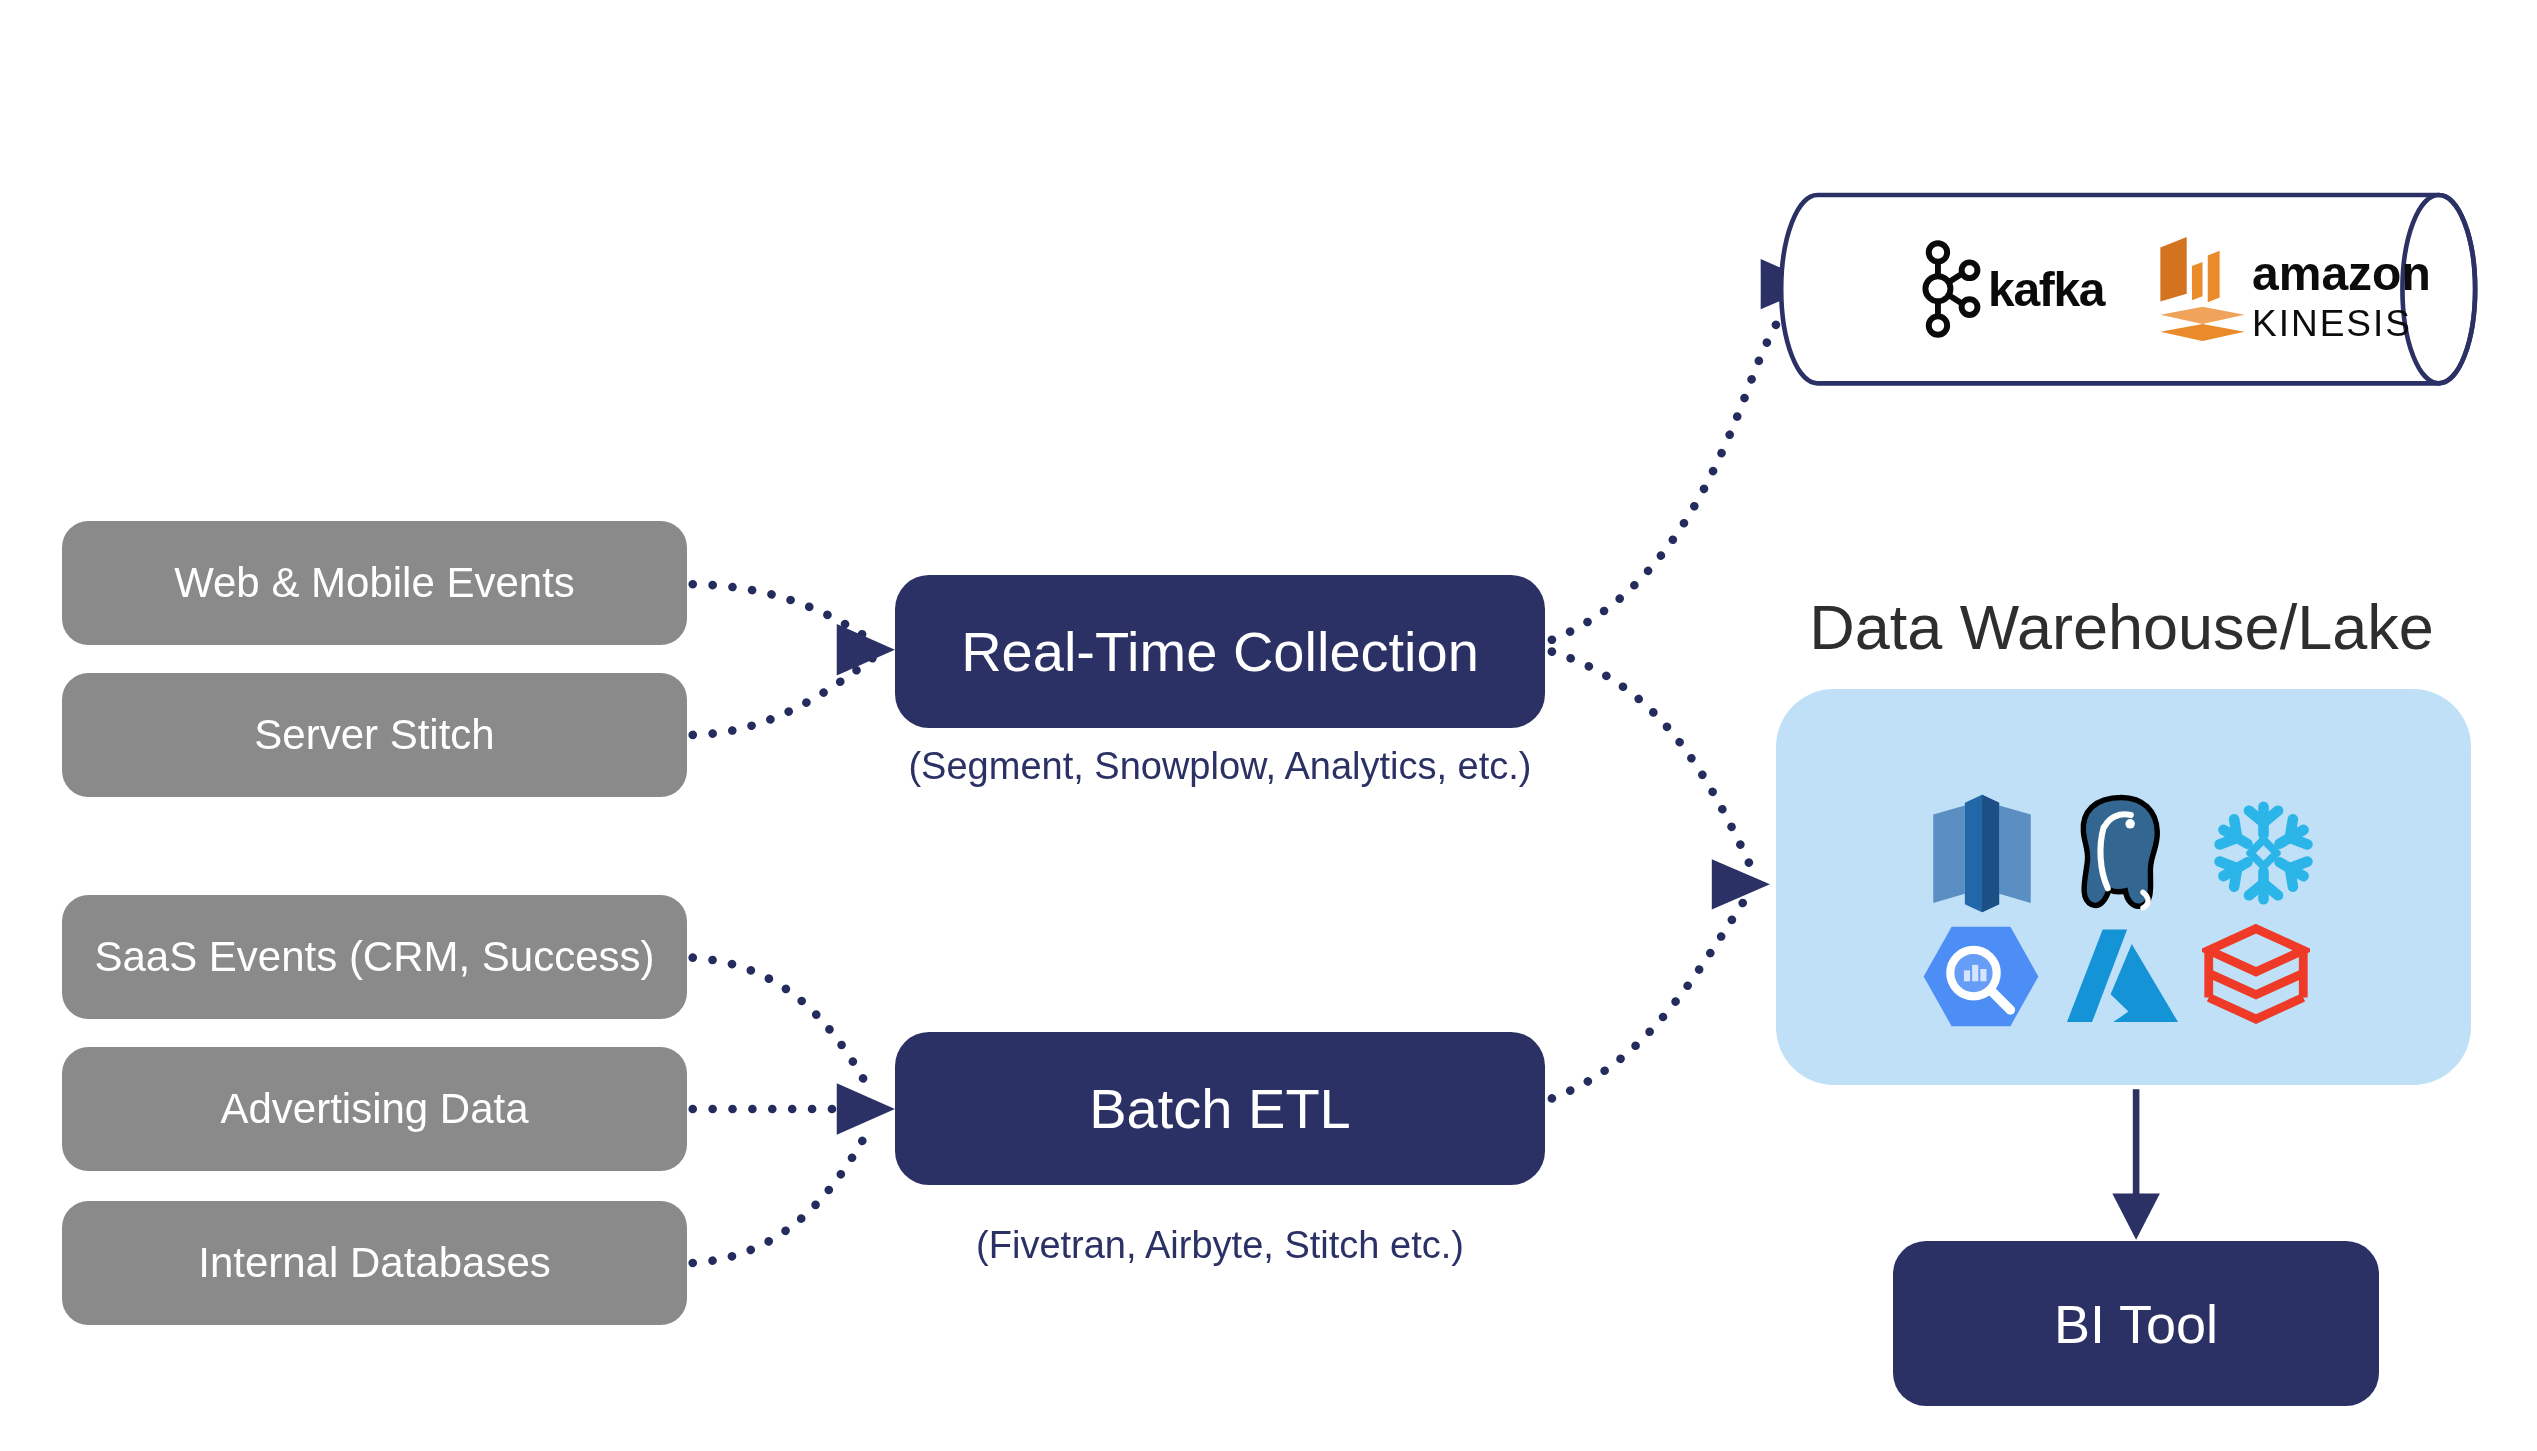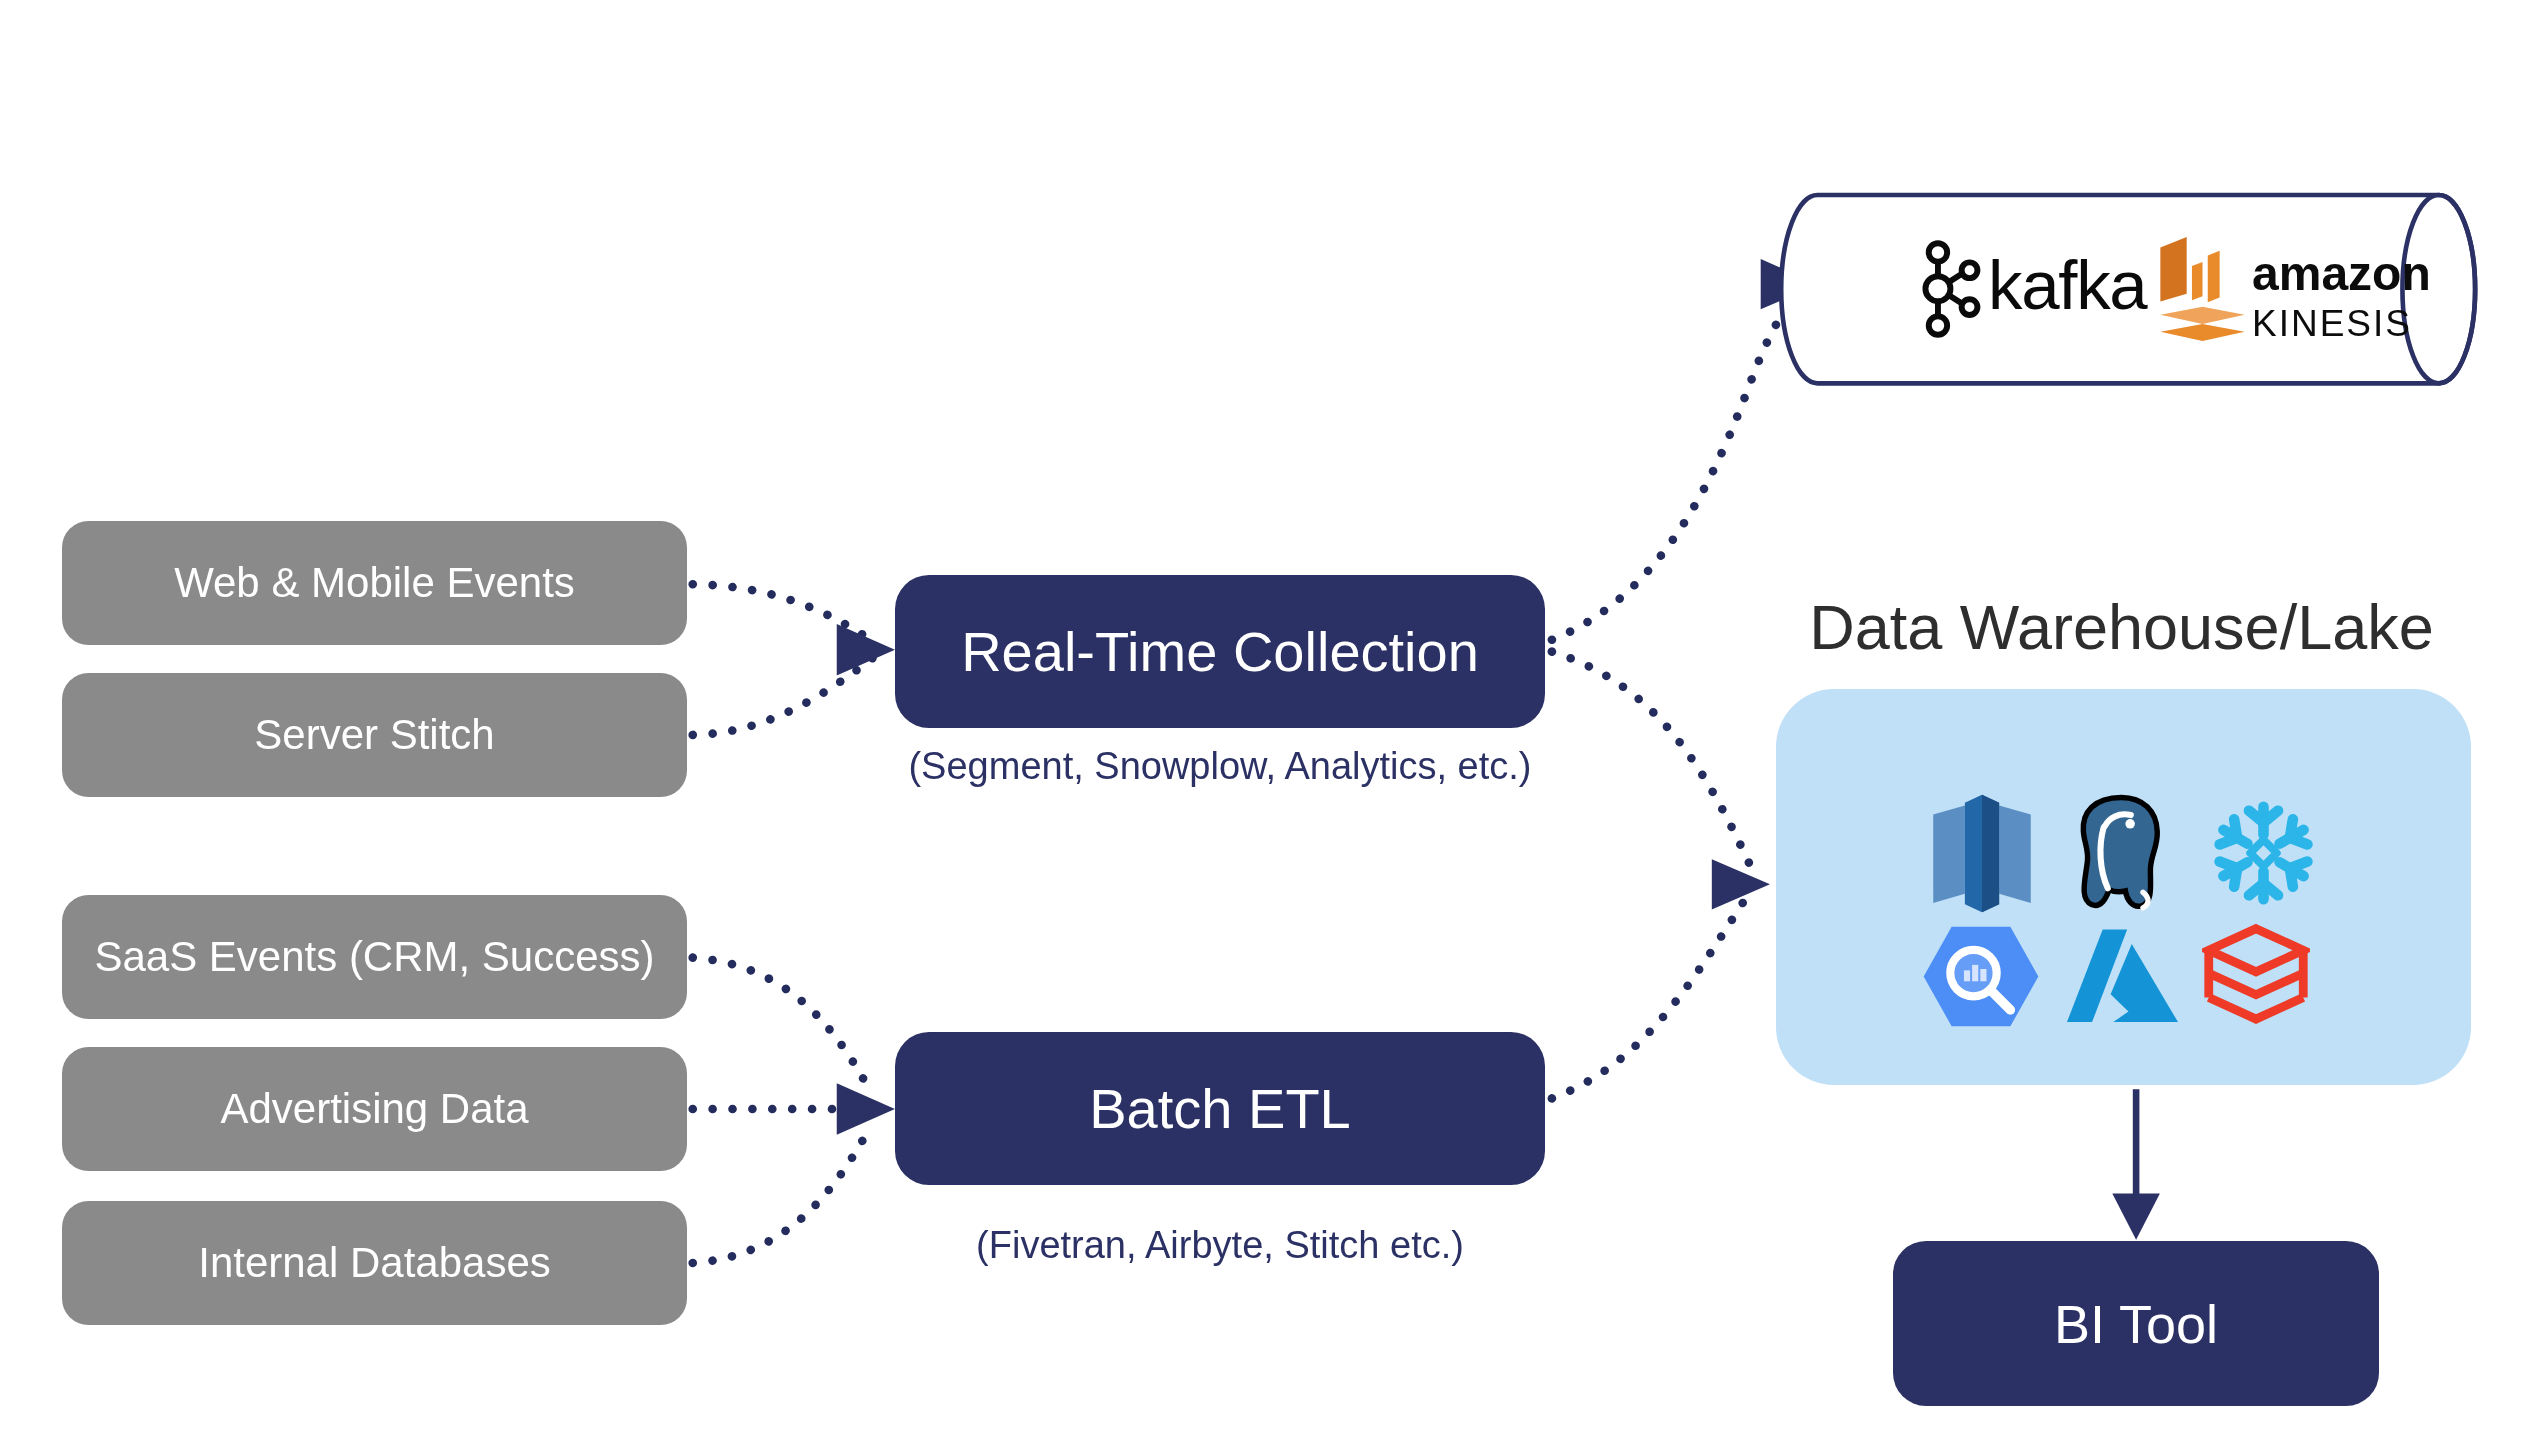--- a/index.html
+++ b/index.html
@@ -25,21 +25,21 @@
   .subtitle{position:absolute;left:895px;width:650px;text-align:center;color:var(--navy);
             font-size:38px;}
   .bigtitle{position:absolute;text-align:center;color:var(--titleDark);}
   #streaming-title{left:1793px;top:71px;width:727px;font-size:62px;font-weight:bold;}
   #warehouse-title{left:1758px;top:591px;width:727px;font-size:63px;color:#2e2e2e;}
   #warehouse-box{position:absolute;left:1776px;top:689px;width:695px;height:396px;
                  border-radius:58px;background:var(--lightblue);}
   #bi-box{left:1893px;top:1241px;width:486px;height:165px;border-radius:33px;
           background:var(--navy);color:#fff;font-size:54px;}
   .logo{position:absolute;}
-  #kafka-text{position:absolute;left:1988px;top:246px;font-size:69px;font-weight:normal;
+  #kafka-text{position:absolute;left:1988px;top:262px;font-size:48px;font-weight:bold;
               color:var(--kafka);letter-spacing:-1.3px;}
   #kinesis-text{position:absolute;left:2252px;top:250px;color:#0c0c0c;line-height:1;}
   #kinesis-text .brand{font-size:48px;font-weight:bold;display:block;}
   #kinesis-text .name{font-size:37px;font-weight:500;letter-spacing:2px;display:block;margin-top:6.6px;}
 </style>
 </head>
 <body>
 
 <div id="canvas" style="transform: scale(1);">
 

